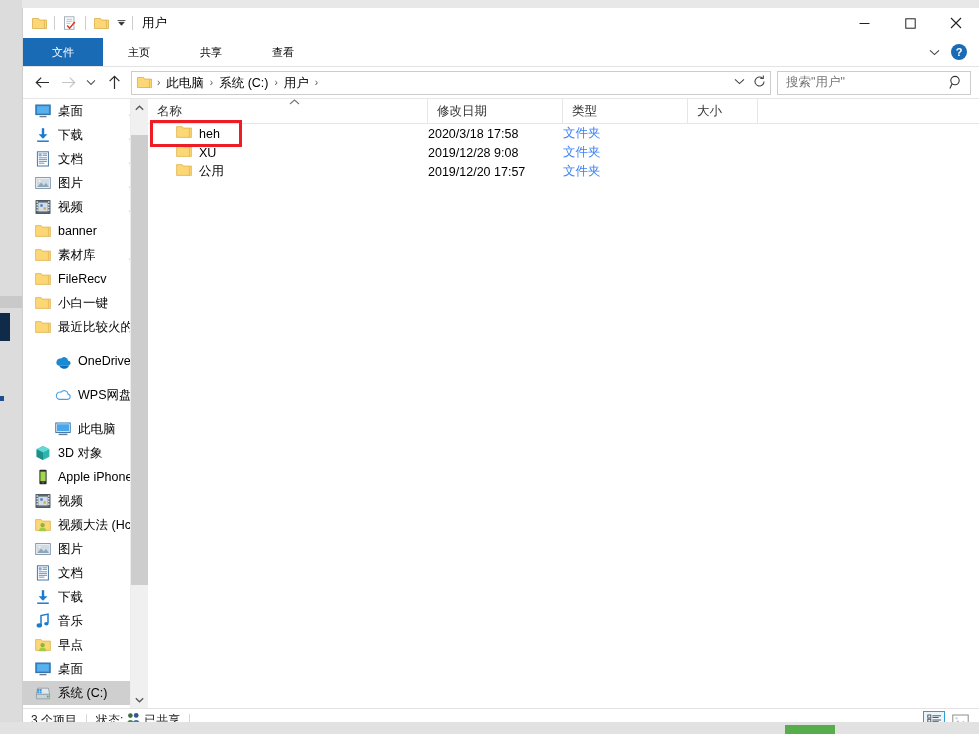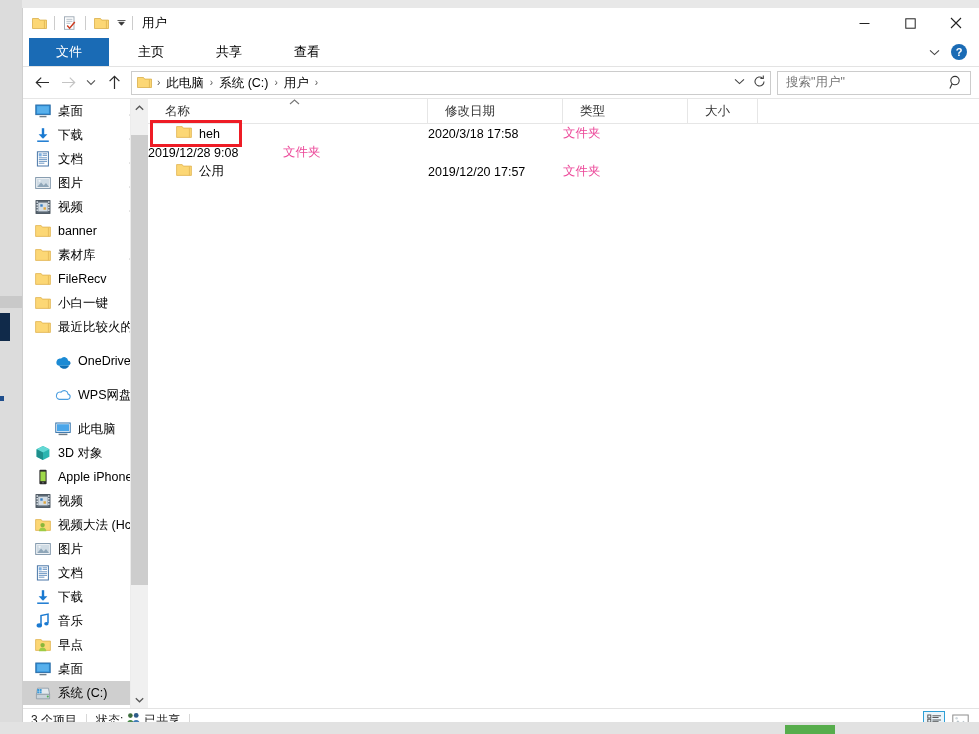--- a/index.html
+++ b/index.html
@@ -91,24 +91,23 @@
   
   .ribbon {
     height: 28px; flex: none;
     display: flex; align-items: stretch;
     background: #ffffff;
     border-bottom: 1px solid #e3e3e3;
     position: relative;
   }
   .tab {
     display: flex; align-items: center; justify-content: center;
-    font-size: 13px; color: #000;
+    font-size: 11px; color: #000;
     padding: 0 14px;
     min-width: 44px;
-    margin-left: 6px;
   }
   .tab.file {
     background: #1a6bb5; color: #ffffff;
     padding: 0 18px;
   }
   .ribbon-right {
     position: absolute; right: 4px; top: 0; height: 28px;
     display: flex; align-items: center; gap: 6px;
   }
   .ribbon-caret {
@@ -250,21 +249,21 @@
     height: 24px; flex: none;
     display: flex; align-items: stretch;
     border-bottom: 1px solid #e6e6e6;
     background: #ffffff;
     position: relative;
   }
   .col {
     display: flex; align-items: center;
     font-size: 12.5px; color: #333;
     border-right: 1px solid #e6e6e6;
-    padding-left: 17px;
+    padding-left: 9px;
     box-sizing: border-box;
   }
   .col.c-name { width: 280px; }
   .col.c-date { width: 135px; }
   .col.c-type { width: 125px; }
   .col.c-size { width: 70px; }
   .sort-arrow {
     position: absolute; left: 141px; top: -2px;
     font-size: 9px; color: #666;
   }
@@ -273,21 +272,21 @@
     height: 19px;
     display: flex; align-items: center;
     font-size: 12.5px; color: #000;
   }
   .cell-name {
     width: 280px; display: flex; align-items: center;
     padding-left: 28px; box-sizing: border-box;
   }
   .cell-name .fico { margin-right: 7px; flex: none; }
   .cell-date { width: 135px; color: #000; }
-  .cell-type { width: 125px; color: #ec4899; }
+  .cell-type { width: 125px; color: #3b82f6; }
   .cell-size { width: 70px; }
 
   .redbox {
     position: absolute;
     left: 2px; top: 0px;
     width: 92px; height: 27px;
     border: 3px solid #ee1c25;
     box-sizing: border-box;
     pointer-events: none;
   }
@@ -786,20 +785,27 @@
                     <path d="M0.6 2.6h5.6l1.1 1.5H15.4v9.3H0.6z" fill="#fcd775" stroke="#e0b351" stroke-width="0.8"></path>
                     <path d="M13.4 4.6v8.7" stroke="#e0b351" stroke-width="0.7" fill="none"></path>
                   </svg></span>
                 <span>heh</span>
               </div>
               <div class="cell-date">2020/3/18 17:58</div>
               <div class="cell-type">文件夹</div>
               <div class="cell-size"></div>
             </div>
             <div class="row">
+              <div class="cell-name">
+                <span class="fico"><svg width="16" height="16" viewBox="0 0 16 16">
+                    <path d="M0.6 2.6h5.6l1.1 1.5H15.4v9.3H0.6z" fill="#fcd775" stroke="#e0b351" stroke-width="0.8"></path>
+                    <path d="M13.4 4.6v8.7" stroke="#e0b351" stroke-width="0.7" fill="none"></path>
+                  </svg></span>
+                <span>XU</span>
+              </div>
               <div class="cell-date">2019/12/28 9:08</div>
               <div class="cell-type">文件夹</div>
               <div class="cell-size"></div>
             </div>
             <div class="row">
               <div class="cell-name">
                 <span class="fico"><svg width="16" height="16" viewBox="0 0 16 16">
                     <path d="M0.6 2.6h5.6l1.1 1.5H15.4v9.3H0.6z" fill="#fcd775" stroke="#e0b351" stroke-width="0.8"></path>
                     <path d="M13.4 4.6v8.7" stroke="#e0b351" stroke-width="0.7" fill="none"></path>
                   </svg></span>

